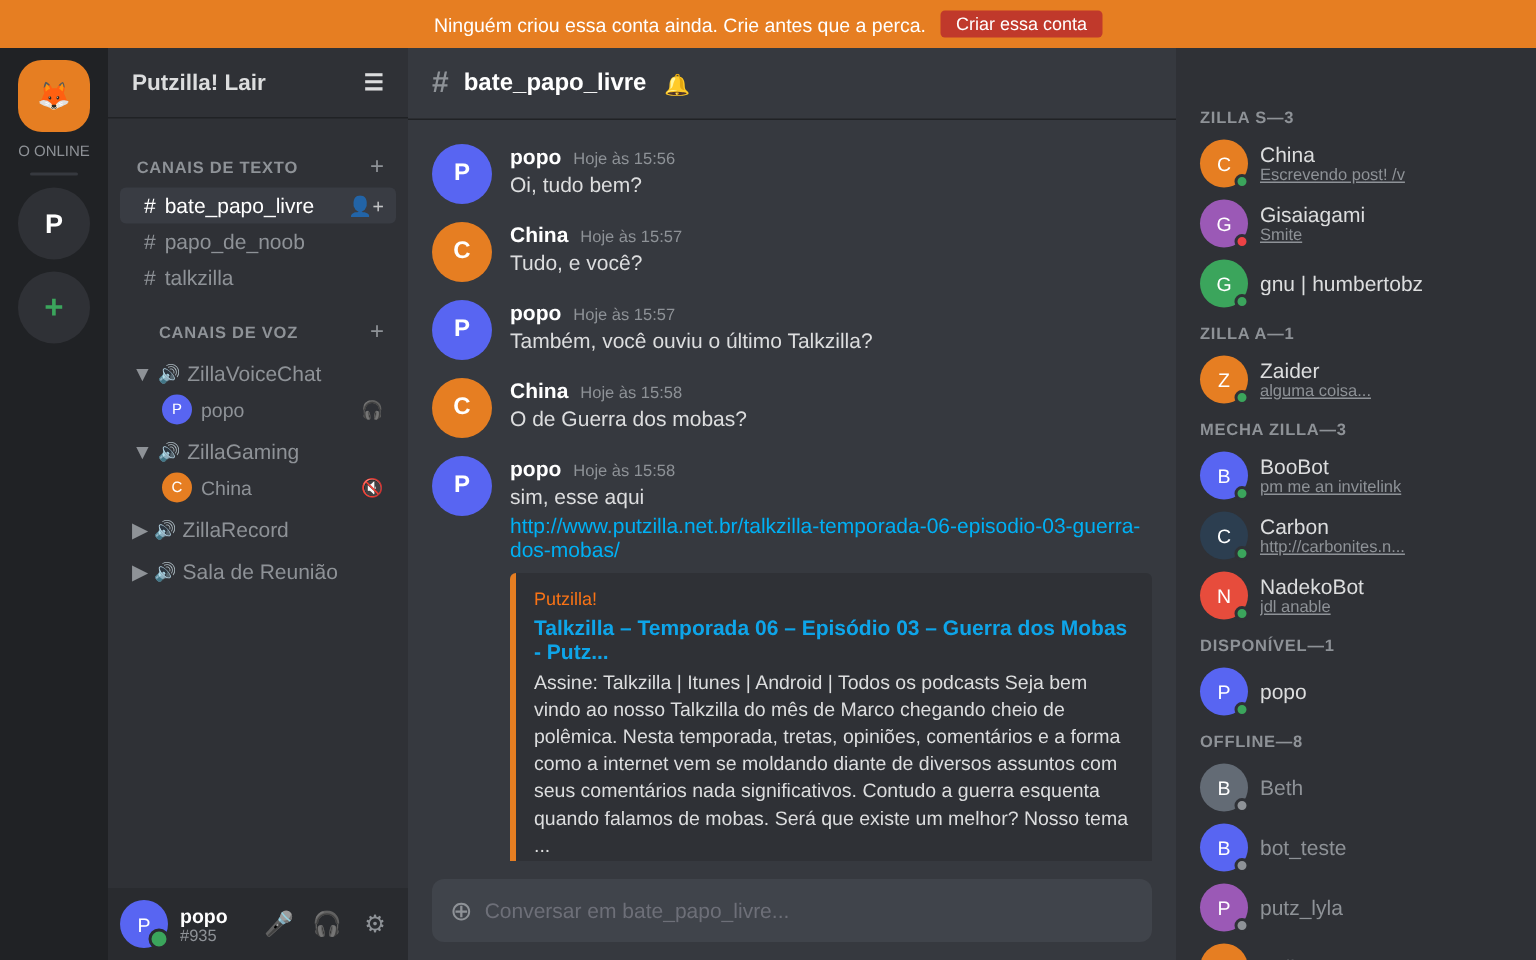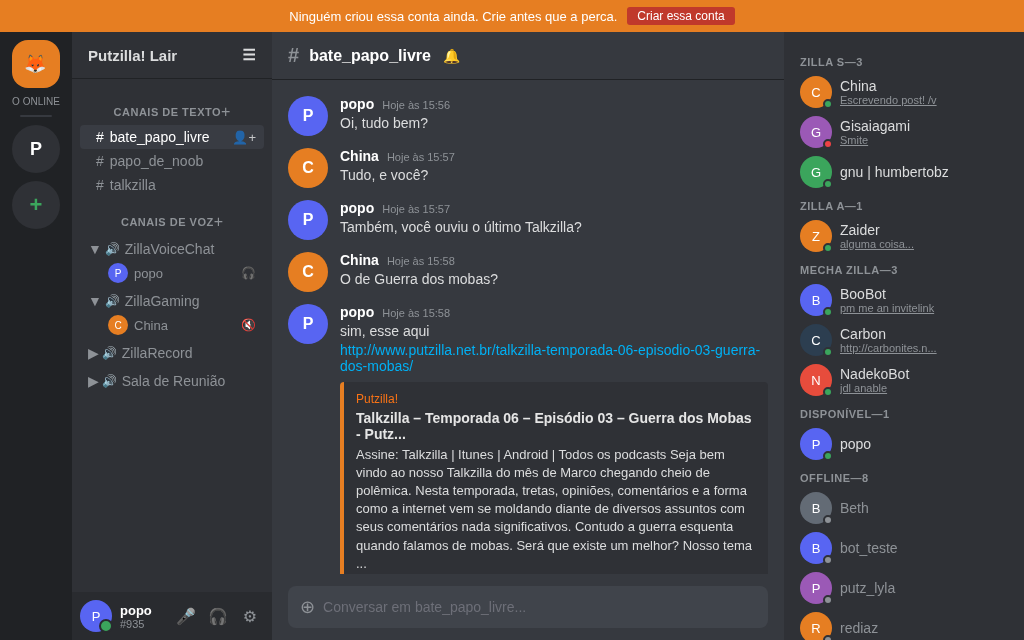--- a/index.html
+++ b/index.html
@@ -80,21 +80,22 @@
     #channel-list { flex: 1; overflow-y: auto; padding: 8px 0; }
     .channel-section-label {
       font-size: 11px;
       font-weight: 700;
       color: #8e9297;
       text-transform: uppercase;
       padding: 16px 16px 4px;
       letter-spacing: 0.5px;
       display: flex;
       align-items: center;
-      justify-content: center;
+      justify-content: flex-end;
+      gap: 48px;
     }
     .channel-item {
       padding: 4px 8px 4px 16px;
       color: #8e9297;
       cursor: pointer;
       border-radius: 4px;
       margin: 0 8px;
       display: flex;
       align-items: center;
       gap: 6px;
@@ -221,21 +222,21 @@
     
     .link-preview {
       margin-top: 8px;
       border-left: 4px solid #e67e22;
       background: #2f3136;
       border-radius: 4px;
       padding: 10px 12px;
       max-width: 500px;
     }
     .preview-site { font-size: 12px; color: #f97316; margin-bottom: 4px; }
-    .preview-title { font-size: 14px; font-weight: 700; color: #e5e5e5; margin-bottom: 4px; }
+    .preview-title { font-size: 14px; font-weight: 700; color: #0ea5e9; margin-bottom: 4px; }
     .preview-desc { font-size: 13px; color: #dcddde; line-height: 1.4; margin-bottom: 8px; }
 
     
     #chat-input-area {
       padding: 12px 16px;
       background: #36393f;
     }
     #chat-input-wrapper {
       background: #40444b;
       border-radius: 8px;
@@ -258,21 +259,21 @@
       color: #14b8a6;
       font-size: 14px;
     }
     #chat-input::placeholder { color: #6d6f78; }
 
     
     #members-sidebar {
       width: 240px;
       background: #2f3136;
       overflow-y: auto;
-      padding: 16px 8px;
+      padding: 33px 8px;
     }
     .member-section-label {
       font-size: 11px;
       font-weight: 700;
       color: #8e9297;
       text-transform: uppercase;
       padding: 8px 8px 4px;
       letter-spacing: 0.5px;
     }
     .member-item {

